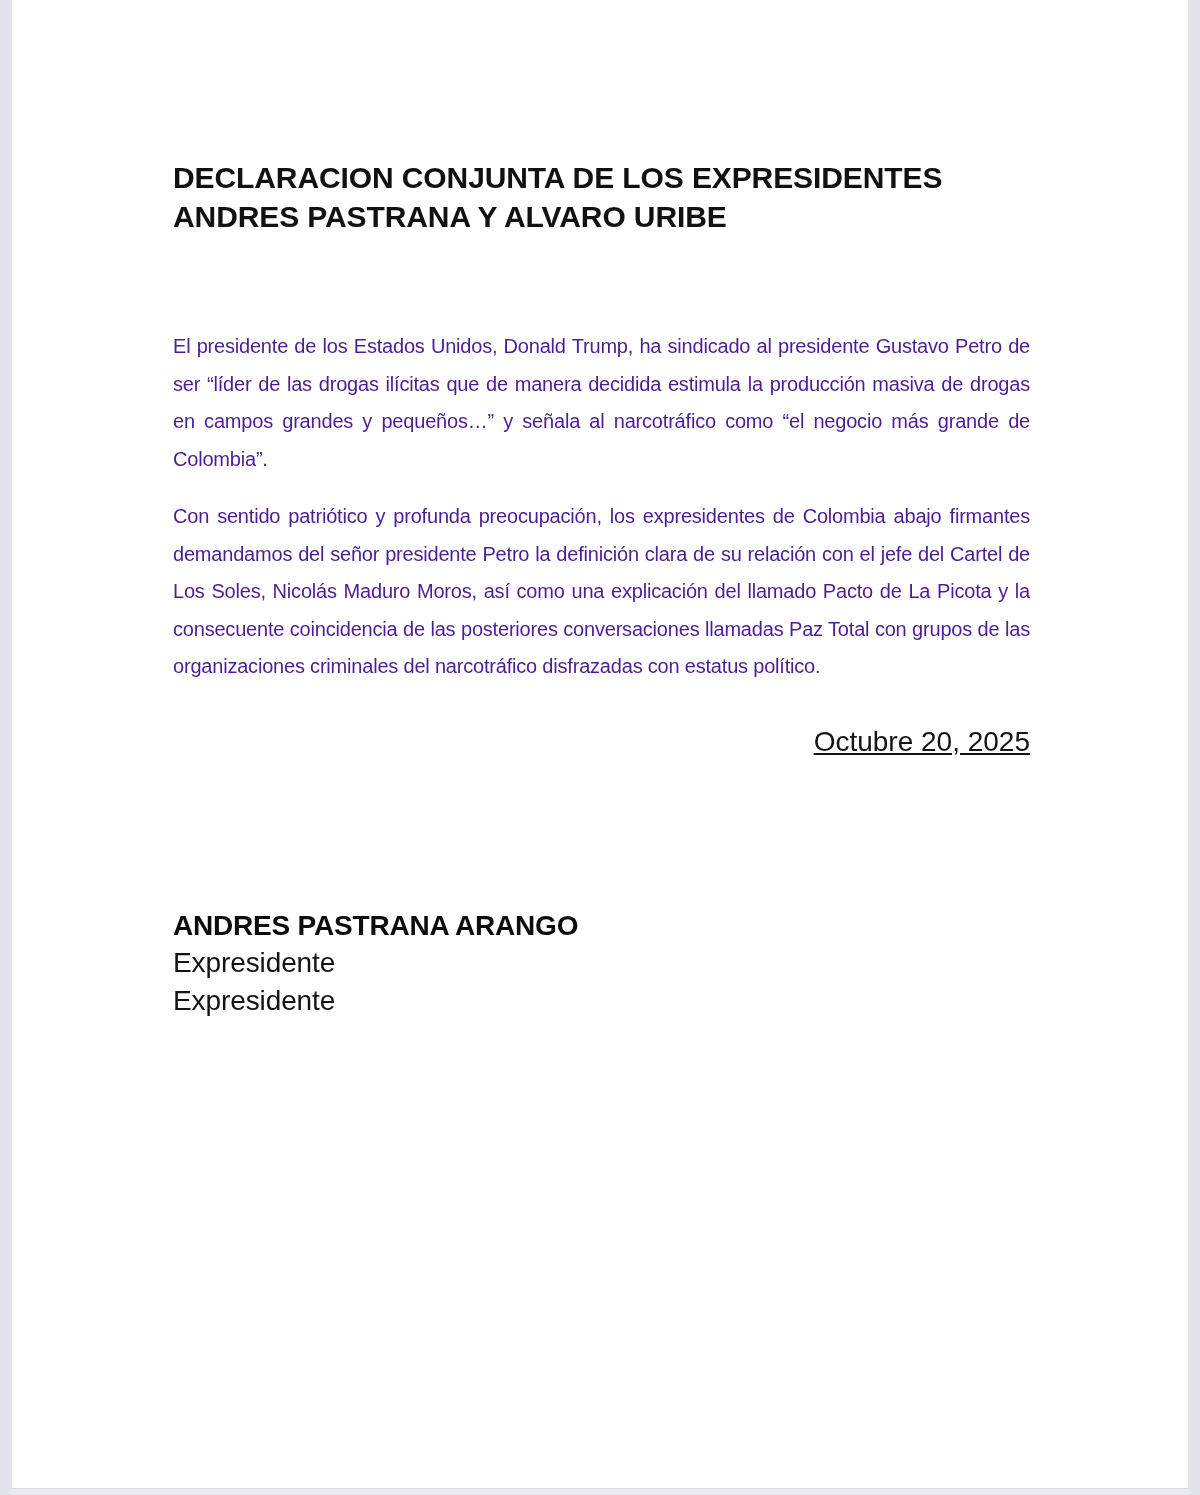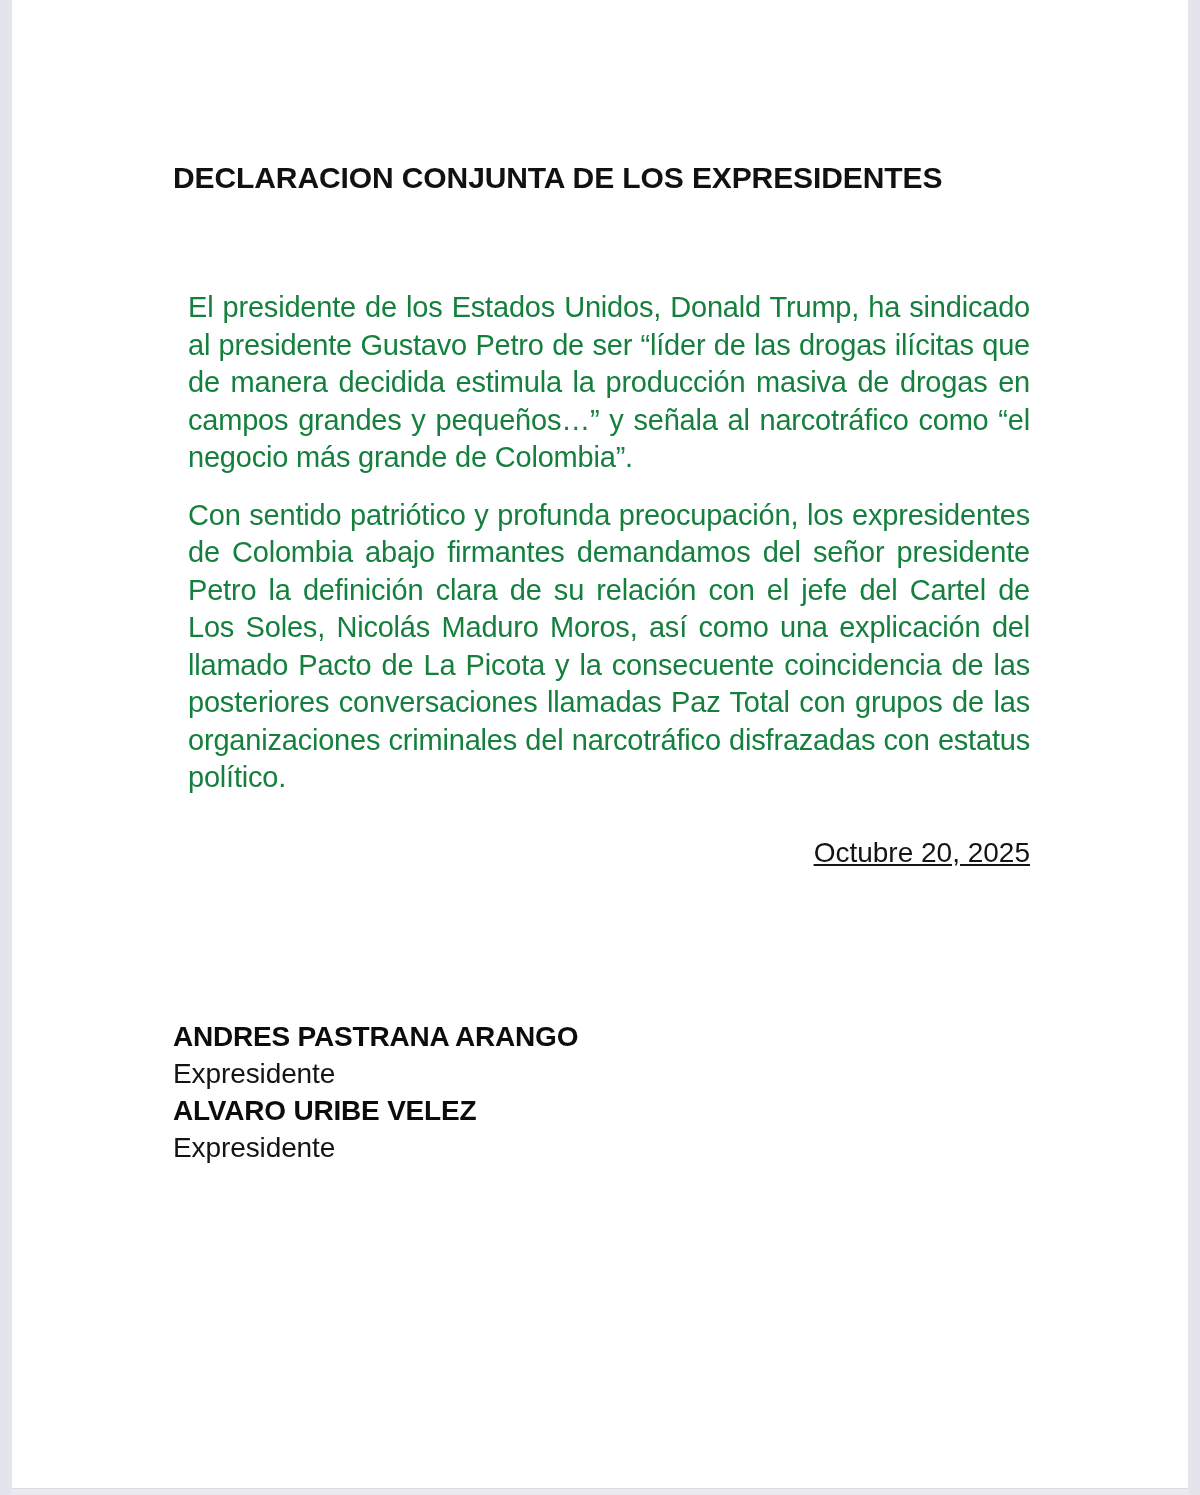--- a/index.html
+++ b/index.html
@@ -51,24 +51,24 @@
   #doc-title .title-line {
     display: block;
     white-space: nowrap;
   }
 
   
   #body-copy {
     margin-top: 92px;
   }
   .paragraph {
-    margin: 0 0 20px 15px;
-    font-size: 29px;
+    margin: 0 0 20px 0;
+    font-size: 20px;
     line-height: 37.5px;
-    color: #15803d;
+    color: #4c1d95;
     text-align: justify;
     text-justify: inter-word;
     font-family: "Liberation Sans", sans-serif;
     letter-spacing: -0.2px;
   }
   .paragraph:last-child {
     margin-bottom: 0;
   }
 
   
@@ -131,34 +131,34 @@
 <body>
 
 <div class="gutter left"></div>
 <div class="gutter right"></div>
 
 <div id="document-page">
   <div class="page-inner">
 
     <h1 id="doc-title">
       <span class="title-line">DECLARACION CONJUNTA DE LOS EXPRESIDENTES</span>
+      <span class="title-line">ANDRES PASTRANA Y ALVARO URIBE</span>
     </h1>
 
     <div id="body-copy">
       <p class="paragraph">El presidente de los Estados Unidos, Donald Trump, ha sindicado al presidente Gustavo Petro de ser “líder de las drogas ilícitas que de manera decidida estimula la producción masiva de drogas en campos grandes y pequeños…” y señala al narcotráfico como “el negocio más grande de Colombia”.</p>
       <p class="paragraph">Con sentido patriótico y profunda preocupación, los expresidentes de Colombia abajo firmantes demandamos del señor presidente Petro la definición clara de su relación con el jefe del Cartel de Los Soles, Nicolás Maduro Moros, así como una explicación del llamado Pacto de La Picota y la consecuente coincidencia de las posteriores conversaciones llamadas Paz Total con grupos de las organizaciones criminales del narcotráfico disfrazadas con estatus político.</p>
     </div>
 
     <p id="doc-date">Octubre 20, 2025</p>
 
     <div id="signature-block">
       <div class="signature left">
         <span class="signature-name">ANDRES PASTRANA ARANGO</span>
         <span class="signature-role">Expresidente</span>
       </div>
       <div class="signature right">
-        <span class="signature-name">ALVARO URIBE VELEZ</span>
         <span class="signature-role">Expresidente</span>
       </div>
     </div>
 
   </div>
 </div>
 
 </body></html>

